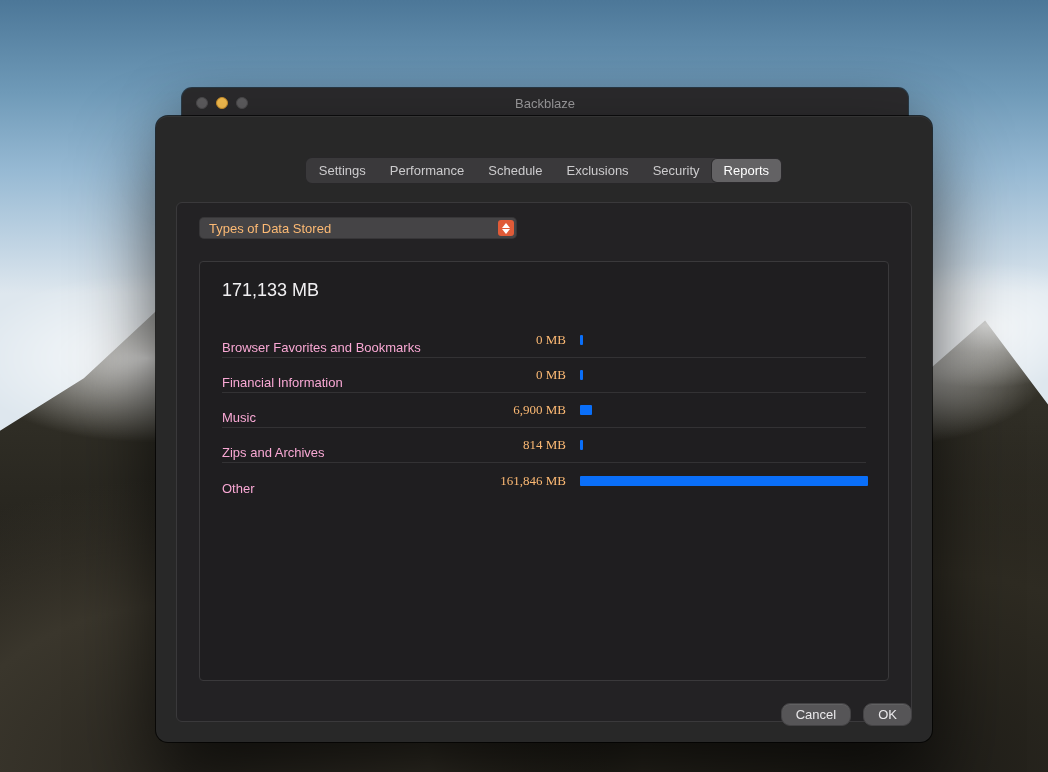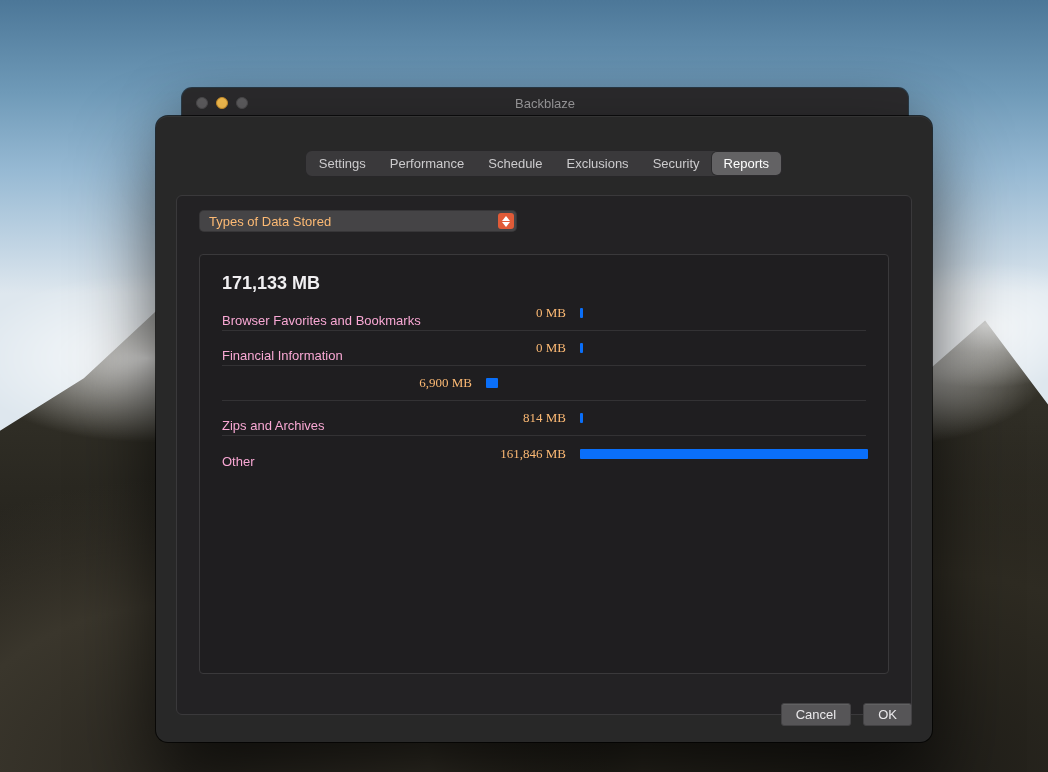--- a/index.html
+++ b/index.html
@@ -63,21 +63,21 @@
     left:156px; top:116px;
     width:776px; height:626px;
     background:#282828;
     border-radius:12px;
     box-shadow: 0 40px 80px rgba(0,0,0,.7), 0 0 0 1px rgba(0,0,0,.7), inset 0 1px 0 rgba(255,255,255,.06);
     padding:20px;
     color:#d7d6d8;
   }
 
   .tabs {
-    display:flex; justify-content:center; margin-top:14px;
+    display:flex; justify-content:center; margin-top:21px;
   }
   .tabbar {
     display:flex;
     background:#3a393b;
     border-radius:7px;
     padding:2px;
     box-shadow: inset 0 0 0 1px rgba(0,0,0,.3);
   }
   .tab {
     padding:4px 12px;
@@ -125,22 +125,22 @@
 
   .report {
     margin-top:22px;
     background:#1f1e20;
     border:1px solid #3a393b;
     border-radius:4px;
     padding:18px 22px 30px;
     height:420px;
   }
   .total {
-    font-size:18px; font-weight:700; color:#f1f0f2;
-    margin-bottom:2px;
+    font-size:18px; font-weight:400; color:#f1f0f2;
+    margin-bottom:22px;
   }
   .row {
     display:grid;
     grid-template-columns: 250px 80px 1fr;
     align-items:center;
     gap:14px;
     height:35px;
     border-bottom:1px solid #333234;
     font-size:13px;
   }
@@ -158,21 +158,21 @@
   .footer {
     position:absolute; right:20px; bottom:16px;
     display:flex; gap:12px;
   }
   .btn {
     background:#565557;
     border:1px solid #434244;
     color:#eae9eb;
     font-size:13px;
     padding:3px 14px;
-    border-radius:3px;
+    border-radius:9px;
     cursor:default;
     box-shadow: inset 0 1px 0 rgba(255,255,255,.07);
   }
 </style>
 </head>
 <body>
 
 <div class="bg-sky"></div>
 <div class="bg-mtn"></div>
 <div class="bg-snow"></div>
@@ -226,20 +226,21 @@
             </div>
           </div>
           <div class="row">
             <div class="label">Financial Information</div>
             <div class="val">0 MB</div>
             <div class="barcell">
               <div class="bar" style="width: 3px;"></div>
             </div>
           </div>
           <div class="row">
+            <div class="label">Music</div>
             <div class="val">6,900 MB</div>
             <div class="barcell">
               <div class="bar" style="width: 12.2783px;"></div>
             </div>
           </div>
           <div class="row">
             <div class="label">Zips and Archives</div>
             <div class="val">814 MB</div>
             <div class="barcell">
               <div class="bar" style="width: 3px;"></div>

